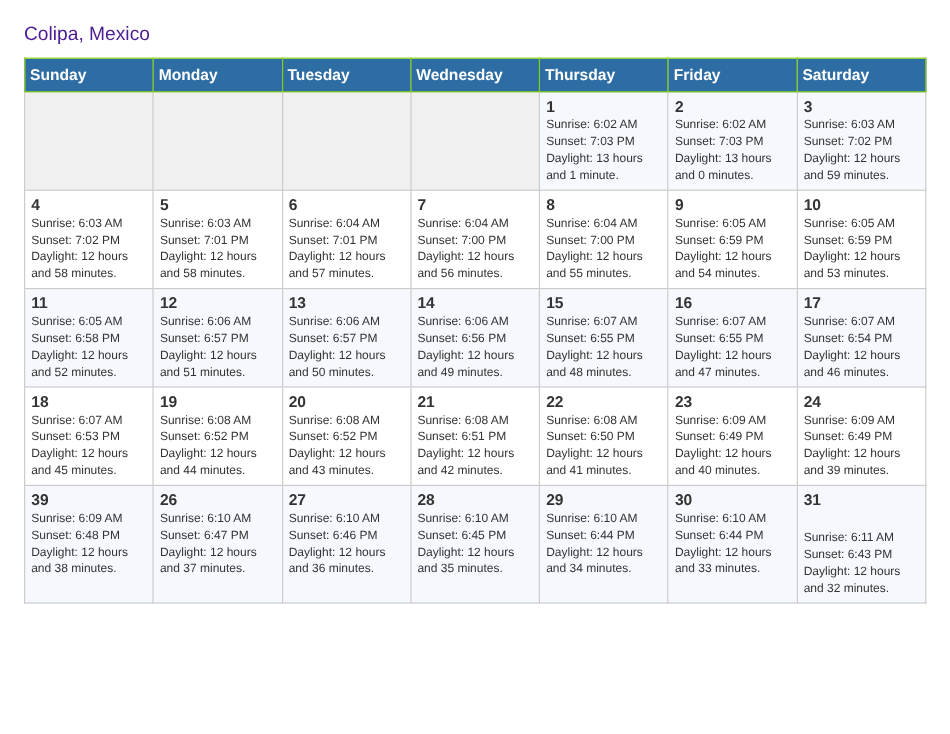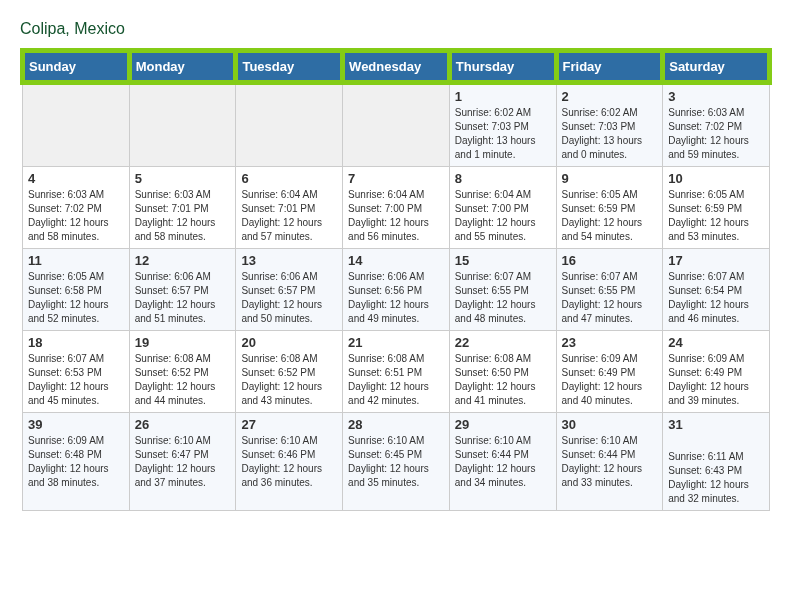--- a/index.html
+++ b/index.html
@@ -37,37 +37,37 @@
     .title-block {
       text-align: right;
     }
     .month-year {
       font-size: 36px;
       color: #333;
       font-weight: normal;
     }
     .location {
       font-size: 16px;
-      color: #14532d;
+      color: #4c1d95;
     }
     table {
       width: 100%;
       border-collapse: collapse;
       font-size: 11px;
     }
     thead tr {
       background: #2e6da4;
       color: white;
     }
     thead th {
       padding: 6px 4px;
       text-align: left;
       font-size: 13px;
       font-weight: bold;
-      border: 5px solid #84cc16;
+      border: 1px solid #84cc16;
     }
     tbody tr {
       vertical-align: top;
     }
     tbody tr:nth-child(odd) {
       background: #f5f8fc;
     }
     tbody tr:nth-child(even) {
       background: #fff;
     }

